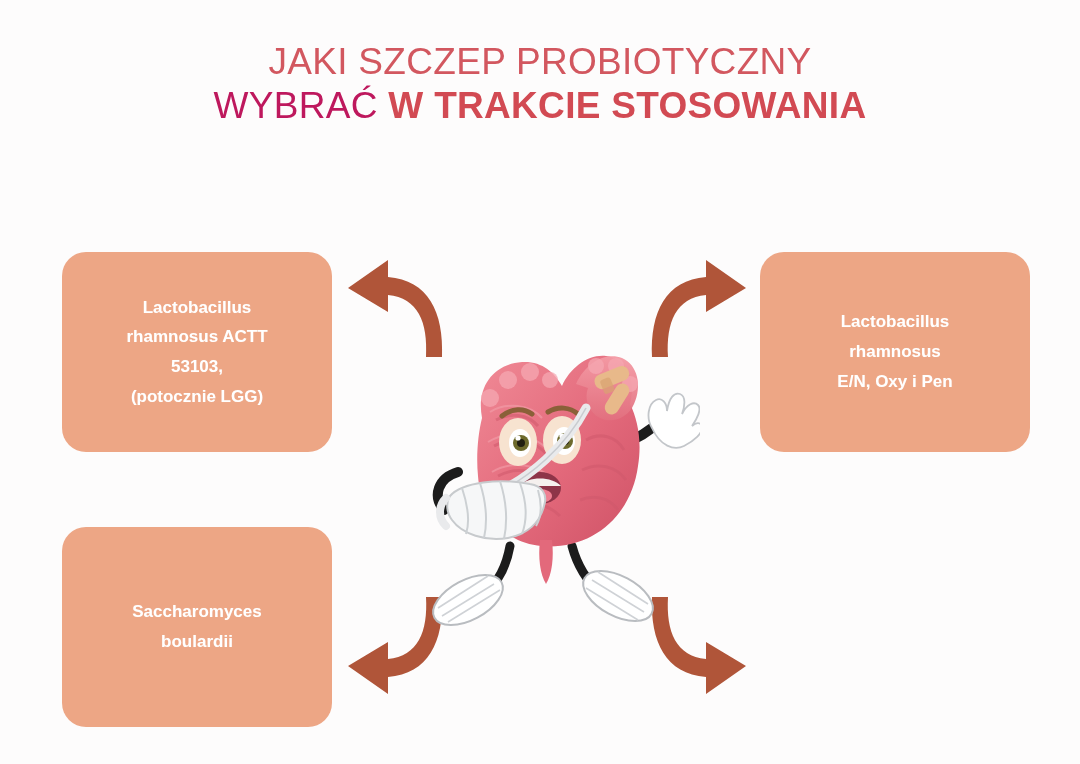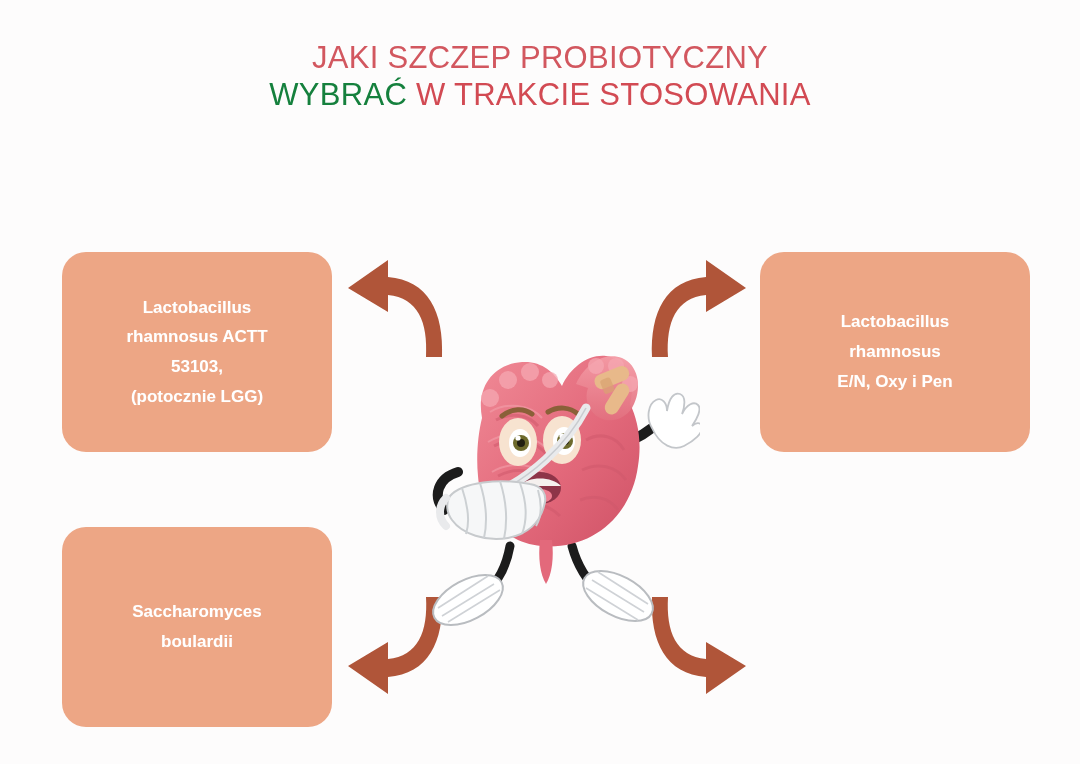--- a/index.html
+++ b/index.html
@@ -28,26 +28,26 @@
     position: absolute;
     top: 40px;
     left: 0;
     width: 1080px;
     text-align: center;
     line-height: 1.18;
     letter-spacing: 0.3px;
   }
   .title-line {
     display: block;
-    font-size: 31px;
+    font-size: 37px;
     color: #d2575f;
     white-space: nowrap;
   }
-  .t-reg { font-weight: 400; color: #15803d; }
-  .t-bold { font-weight: 400; color: #d24a53; }
+  .t-reg { font-weight: 400; color: #be185d; }
+  .t-bold { font-weight: 700; color: #d24a53; }
 
   
   .box {
     position: absolute;
     background: #eda685;
     border-radius: 24px;
     display: flex;
     align-items: center;
     justify-content: center;
     text-align: center;

